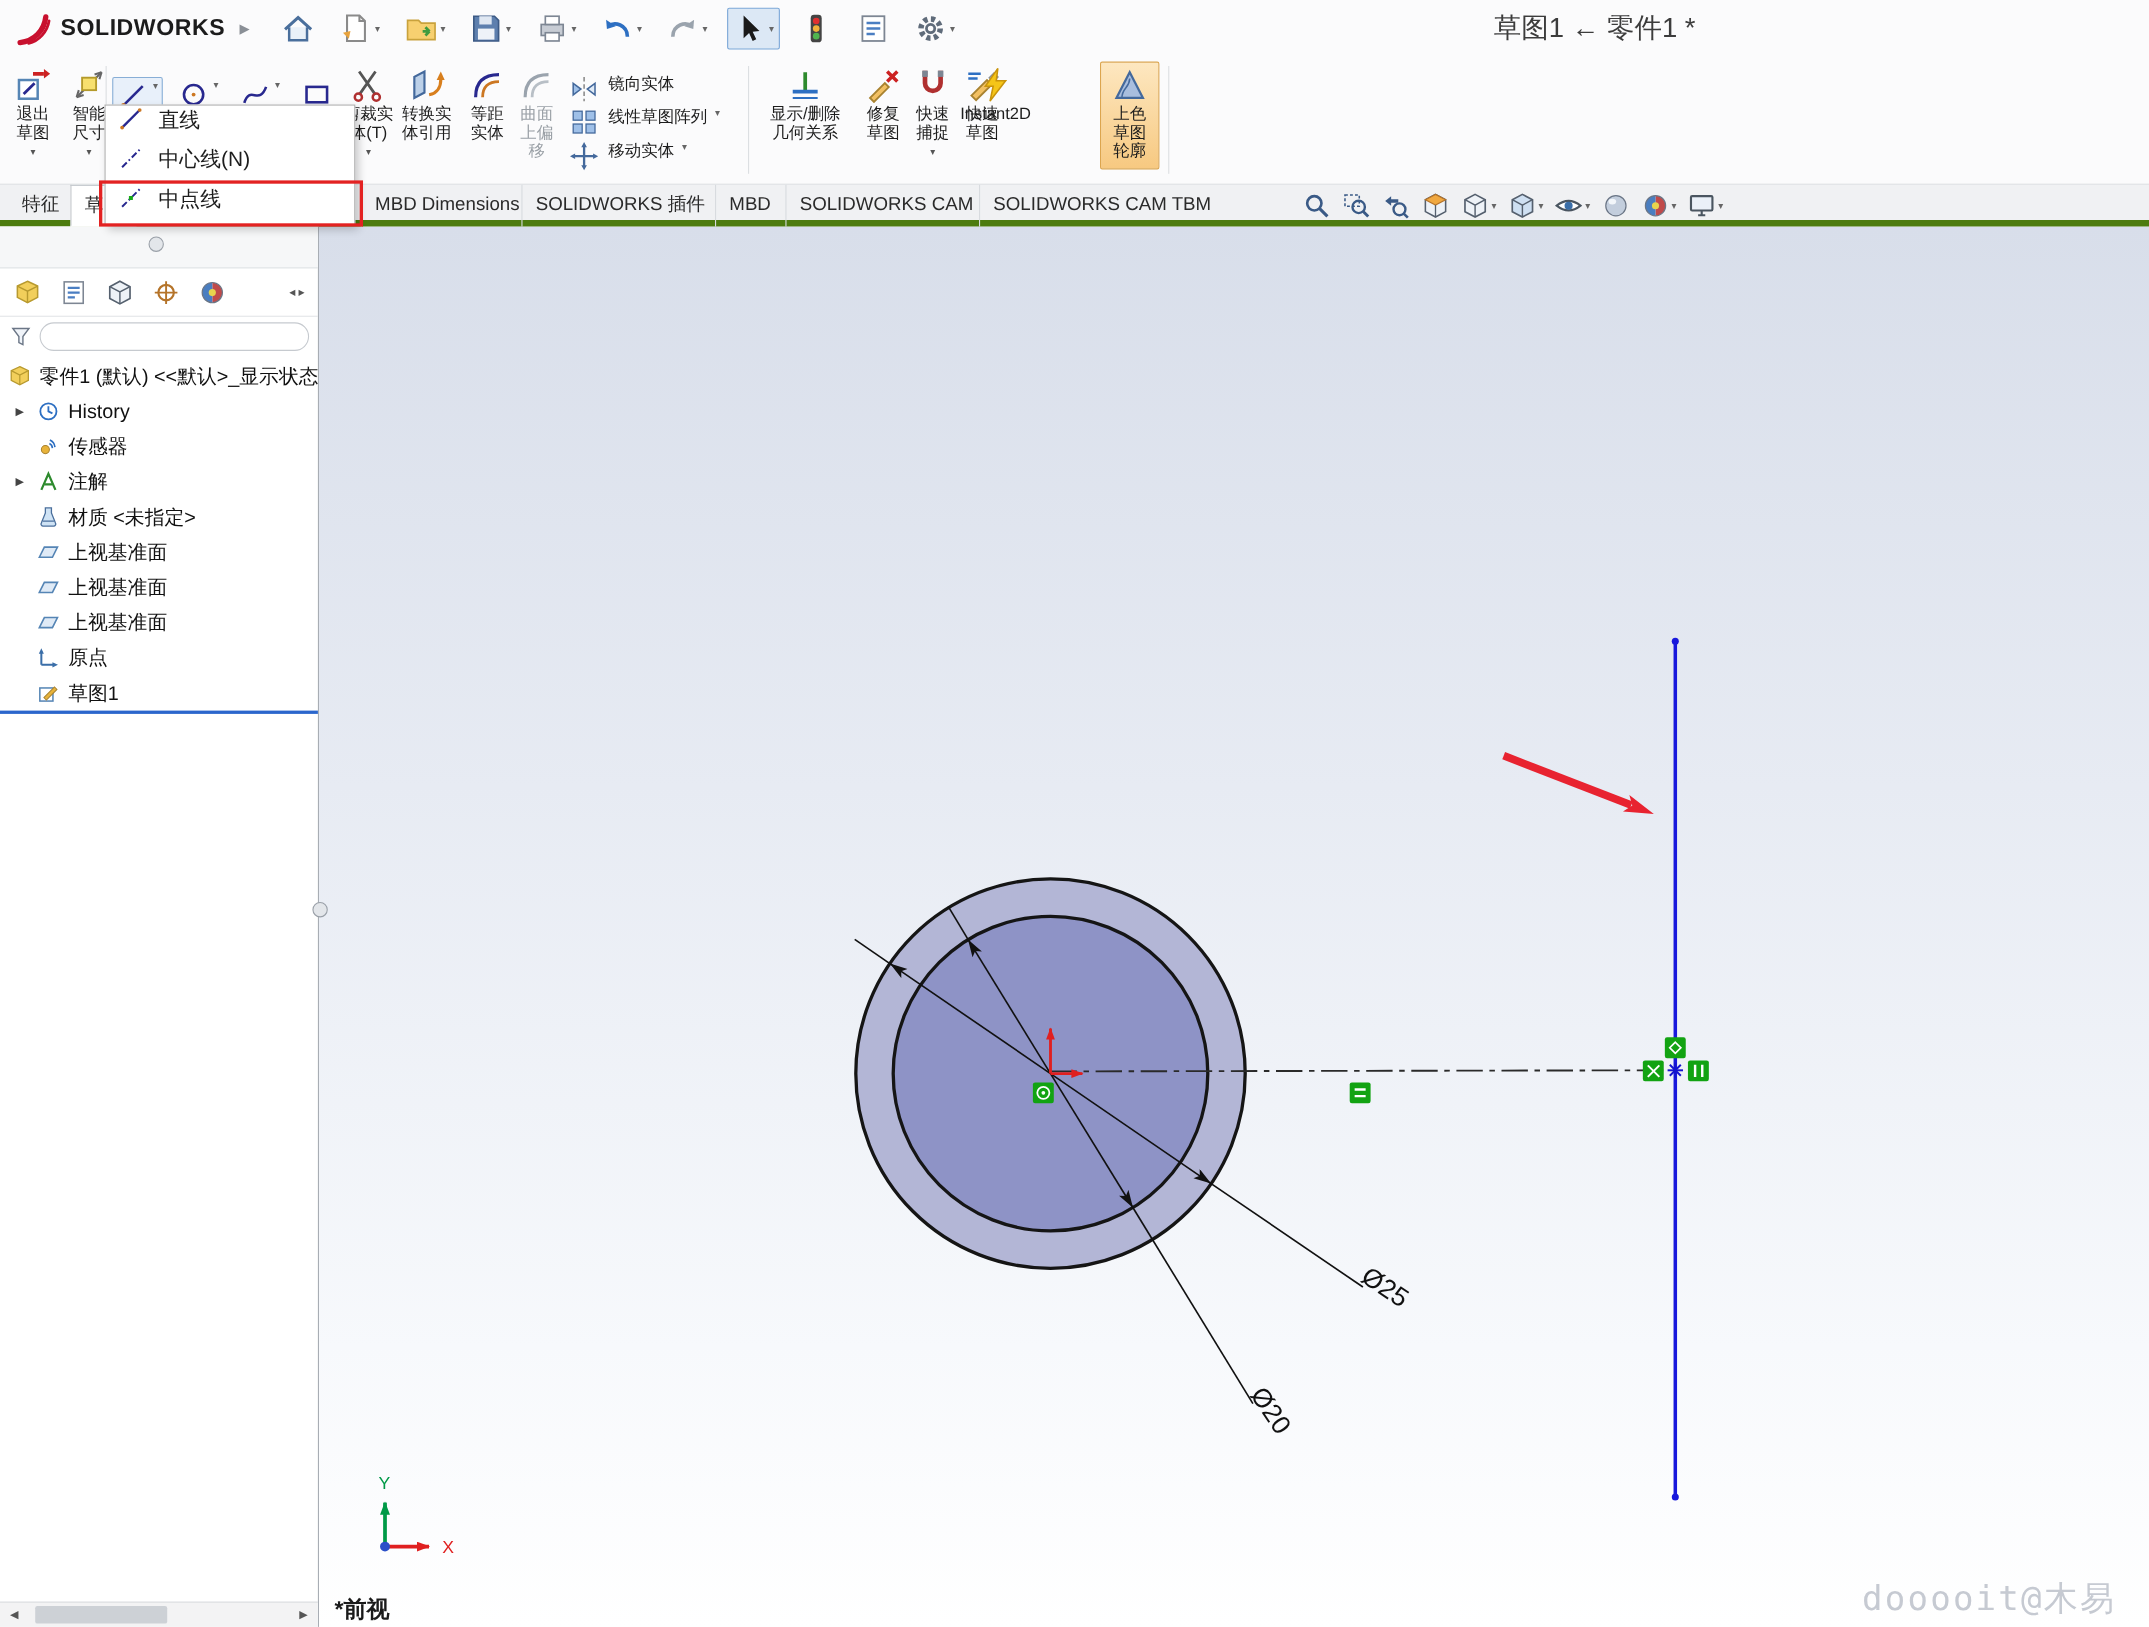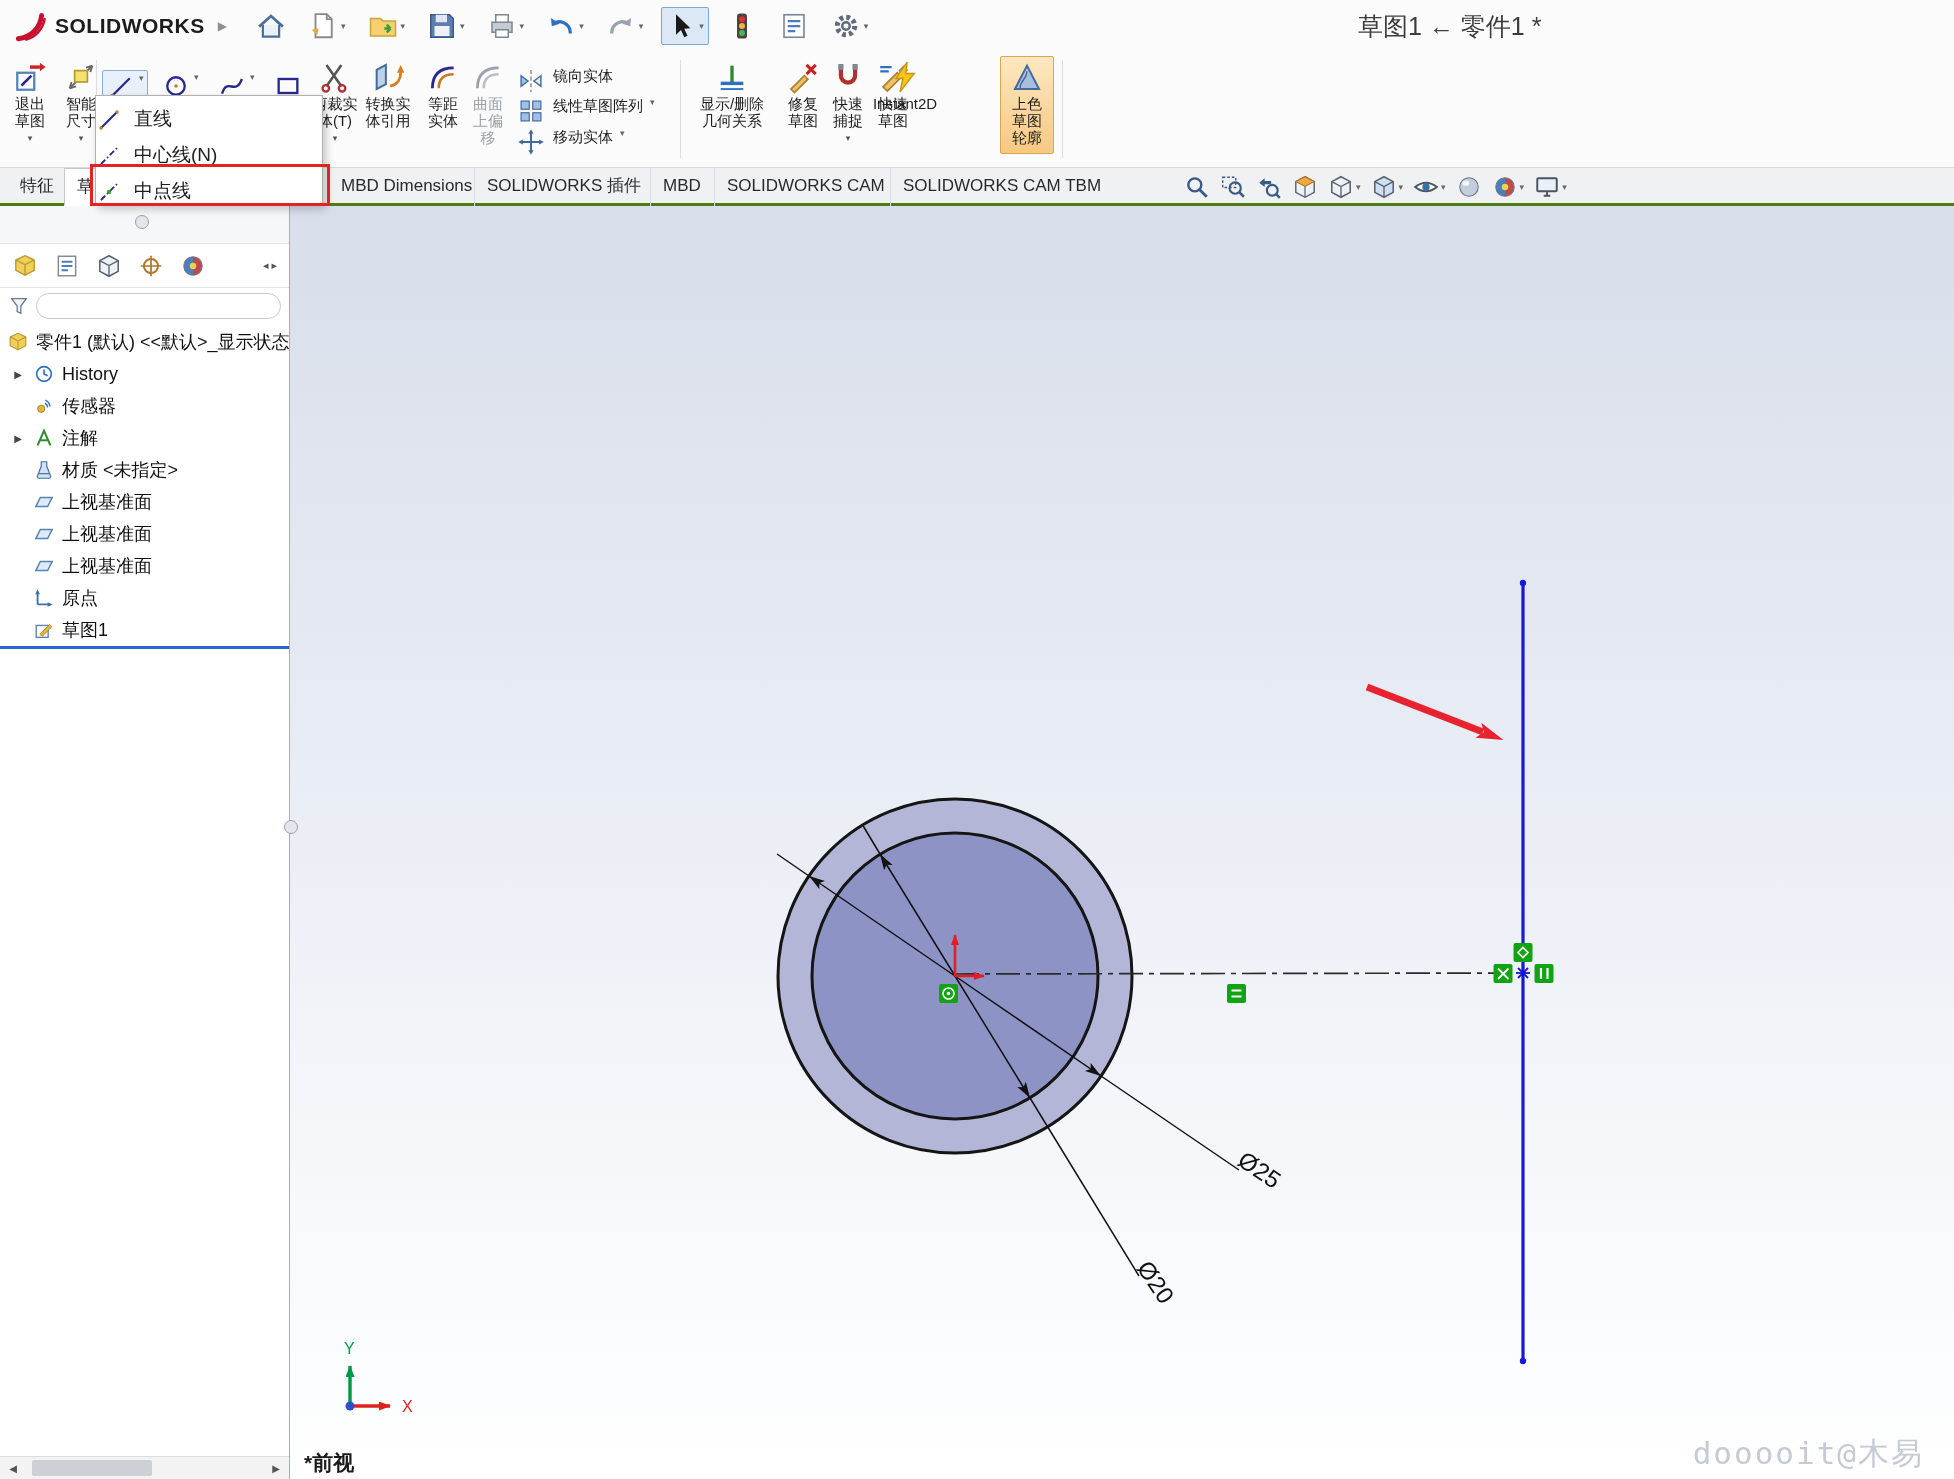--- a/index.html
+++ b/index.html
@@ -25,21 +25,21 @@
 .bcaret{font-size:9px;color:#555;margin-top:3px}
 .rbtn.disabled{color:#9aa0a6}
 .rbtn.active{background:linear-gradient(#fde7c0,#f7c981);border:1px solid #dca54e;border-radius:2px;top:4px;padding:3px 2px 6px 2px}
 .icell{position:absolute;top:18px;display:flex;align-items:flex-start;gap:3px;padding:2px 3px}
 .icell svg.ric{width:30px;height:28px;margin:0}
 .icell.pressed{background:#e8f0fa;border:1px solid #88aed6;border-radius:2px}
 .hrow{position:absolute;display:flex;align-items:flex-start;gap:7px;font-size:15px;color:#1d1d1d;white-space:nowrap;background:transparent;border:none}
 .hrow svg.ric{width:30px;height:28px;margin:0}
 .vsep{position:absolute;top:8px;height:98px;width:1px;background:#dcdfe2}
 
-.tabbar{position:absolute;left:0;top:168px;width:100%;height:38px;background:#f0f1f3;border-bottom:3px solid #4d7c0f}
+.tabbar{position:absolute;left:0;top:168px;width:100%;height:38px;background:#f0f1f3;border-bottom:6px solid #4d7c0f}
 .tab{position:absolute;top:0;height:38px;line-height:36px;padding:0 12px;font-size:17px;color:#2a2a2a;border-left:1px solid #d8dbdf}
 .tab.first{border-left:none}
 .tab.active{background:#fff;border:1px solid #c3c7cc;border-bottom:1px solid #fff}
 .viewtools{position:absolute;left:1184px;top:6px;display:flex;align-items:center;gap:10px}
 .viewtools svg.ic{width:26px;height:26px}
 .vcell{display:flex;align-items:center;gap:2px}
 
 .panel{position:absolute;left:0;top:206px;width:290px;bottom:0;background:#fff;border-right:1px solid #a8adb4}
 .panel-top{height:38px;background:#f6f7f8;border-bottom:1px solid #e0e3e6}
 .ptabs{height:44px;display:flex;align-items:center;gap:16px;padding:0 12px;border-bottom:1px solid #e3e5e8}
@@ -58,21 +58,21 @@
 .pscroll{position:absolute;left:0;bottom:0;width:100%;height:23px;background:#f3f3f4;border-top:1px solid #dadde0;display:flex;align-items:center}
 .sbtn{width:26px;text-align:center;font-size:10px;color:#555}
 .track{flex:1;height:100%;position:relative}
 .thumb{position:absolute;left:6px;top:3px;width:120px;height:16px;background:#cdd1d6;border-radius:2px}
 
 .viewport{position:absolute;left:290px;top:206px;right:0;bottom:0}
 .viewport svg{display:block}
 .viewport text{font-family:"Liberation Sans","DejaVu Sans",sans-serif}
 
 .menu{position:absolute;left:95px;top:95px;width:228px;background:#fff;border:1px solid #b0b0b0;box-shadow:3px 4px 8px rgba(0,0,0,.22);z-index:40}
-.mitem{height:36px;display:flex;align-items:flex-end;gap:12px;font-size:19px;color:#1d1d1d}
+.mitem{height:36px;display:flex;align-items:flex-start;gap:12px;padding-left:10px;font-size:19px;color:#1d1d1d}
 .mitem svg.ic{width:26px;height:24px}
 .redbox{position:absolute;left:90px;top:164px;width:240px;height:42px;border:3px solid #e32222;z-index:41;pointer-events:none}
 .handle{position:absolute;width:14px;height:14px;border-radius:50%;background:#e3e6ea;border:1px solid #9aa0a8;z-index:6}
 </style>
 </head>
 <body>
 
 <div id="app">
 
 <svg width="0" height="0" style="position:absolute">

